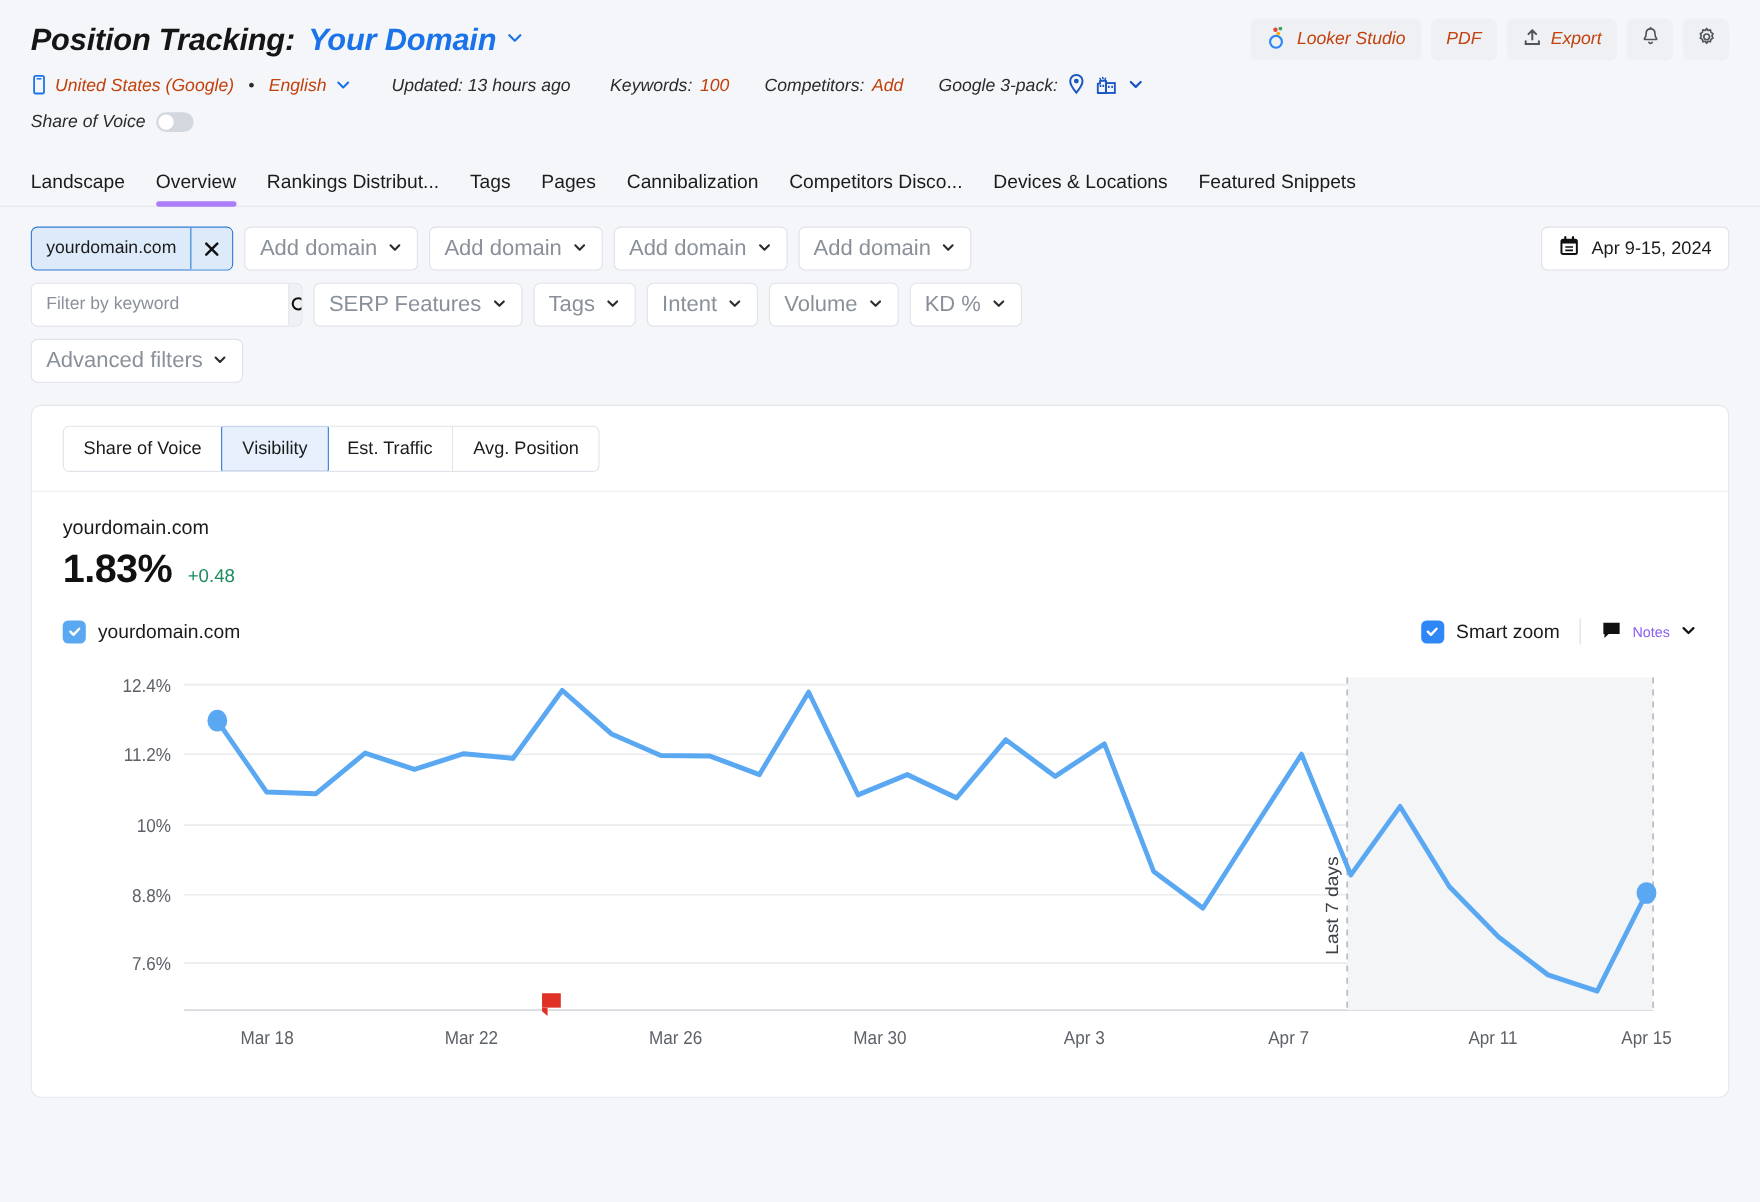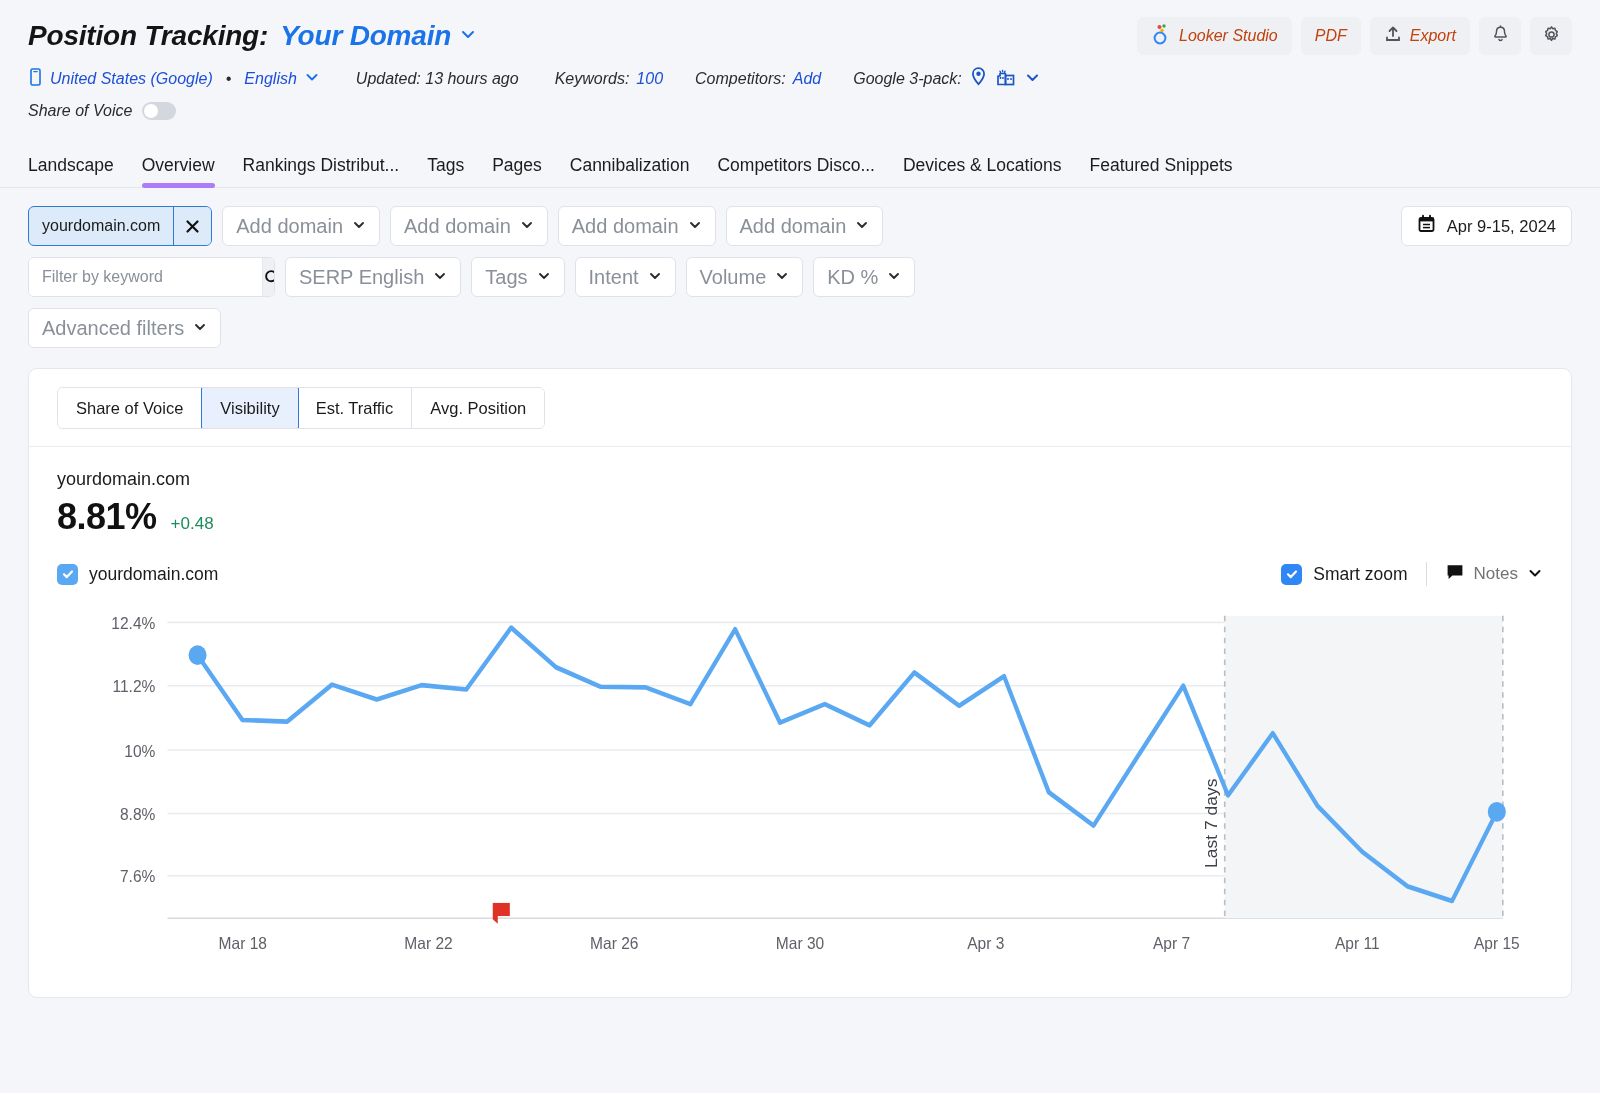--- a/index.html
+++ b/index.html
@@ -24,21 +24,21 @@
     display: inline-flex; align-items: center; gap: 8px; padding: 0 13px;
     font-size: 16px; color: #c2410c; cursor: pointer;
   }
   .hbtn.grey { background: #eef0f3; border-color: #eef0f3; }
   .hbtn.icon-only { width: 42px; padding: 0; justify-content: center; background:#eef0f3; border-color:#eef0f3; }
 
   .meta-row { display: flex; align-items: center; gap: 0; height: 34px; margin-top: 4px; font-size: 16px; color: #2b2b2b; }
   .meta-item { display: flex; align-items: center; gap: 7px; }
   .meta-sep { width: 32px; }
   .meta-sep-lg { width: 36px; }
-  .link { color: #1d4ed8; }
+  .link { color: #c2410c; }
   .mono-dot { color: #2b2b2b; margin: 0 6px; }
 
   .sov-row { display: flex; align-items: center; gap: 10px; height: 30px; font-size: 16px; color: #2b2b2b; }
   .toggle-track {
     width: 34px; height: 18px; border-radius: 10px; background: #d3d7de;
     position: relative; cursor: pointer; display:inline-block;
   }
   .toggle-knob { position: absolute; width: 14px; height: 14px; border-radius: 50%; background: #fff; top: 2px; left: 2px; }
 
   
@@ -113,21 +113,21 @@
   .legend-row { display: flex; align-items: center; margin-top: 22px; height: 28px; }
   .legend-left, .legend-right { display: flex; align-items: center; gap: 11px; }
   .legend-right { margin-left: auto; gap: 18px; }
   .cbox {
     width: 21px; height: 21px; border-radius: 5px; background: #5ba8f2;
     display: inline-flex; align-items: center; justify-content: center; cursor: pointer;
   }
   .cbox.strong { background: #2f86f5; }
   .legend-label { font-size: 17.5px; color: #1b1b1b; }
   .divider-v { width: 1px; height: 24px; background: #d9dce1; }
-  .notes-btn { display: inline-flex; align-items: center; gap: 9px; font-size: 17px; color: #737373; cursor: pointer; }
+  .notes-btn { display: inline-flex; align-items: center; gap: 9px; font-size: 13px; color: #8b5cf6; cursor: pointer; }
 
   
   .chart-area { flex: 1; position: relative; margin-top: 6px; }
   svg.chart { display: block; width: 100%; height: 100%; }
   .ytick { font-size: 15.5px; fill: #5d6168; font-family: "Liberation Sans", sans-serif; }
   .xtick { font-size: 15.5px; fill: #5d6168; font-family: "Liberation Sans", sans-serif; }
   .gridline { stroke: #e9ebee; stroke-width: 1.4; }
   .axisline { stroke: #d7dade; stroke-width: 1.4; }
   .series-line { fill: none; stroke: #5ba8f2; stroke-width: 4.2; stroke-linejoin: round; stroke-linecap: round; }
   .endpoint { fill: #5ba8f2; }
@@ -342,21 +342,21 @@
       <input type="text" placeholder="Filter by keyword" style="">
       <span class="searchbtn">
         <svg width="19" height="19" viewBox="0 0 19 19">
           <circle cx="8.2" cy="8.2" r="5.1" fill="none" stroke="#111" stroke-width="1.9"></circle>
           <line x1="12.1" y1="12.1" x2="16.2" y2="16.2" stroke="#111" stroke-width="2.1" stroke-linecap="round"></line>
         </svg>
       </span>
     </div>
 
     <div class="sel">
-      <span>SERP English</span>
+      <span>SERP Features</span>
       <span class="caret">
         <svg width="14" height="14" viewBox="0 0 14 14">
             <path d="M3 5l4 4 4-4" fill="none" stroke="#2c2c2c" stroke-width="1.9" stroke-linecap="round" stroke-linejoin="round"></path>
           </svg>
       </span>
     </div>
     <div class="sel">
       <span>Tags</span>
       <span class="caret">
         <svg width="14" height="14" viewBox="0 0 14 14">
@@ -417,21 +417,21 @@
         </div>
       <div class="segbtn">
           <span>Avg. Position</span>
         </div>
     </div>
   </div>
 
   <div class="card-body">
     <div class="kpi-domain">yourdomain.com</div>
     <div class="kpi-row">
-      <span class="kpi-value">8.81%</span>
+      <span class="kpi-value">1.83%</span>
       <span class="kpi-delta">+0.48</span>
     </div>
 
     <div class="legend-row">
       <div class="legend-left">
         <span class="cbox">
           <svg width="14" height="14" viewBox="0 0 14 14">
               <path d="M3 7.3l2.8 2.8L11 4.6" fill="none" stroke="#fff" stroke-width="2.2" stroke-linecap="round" stroke-linejoin="round"></path>
             </svg>
         </span>

